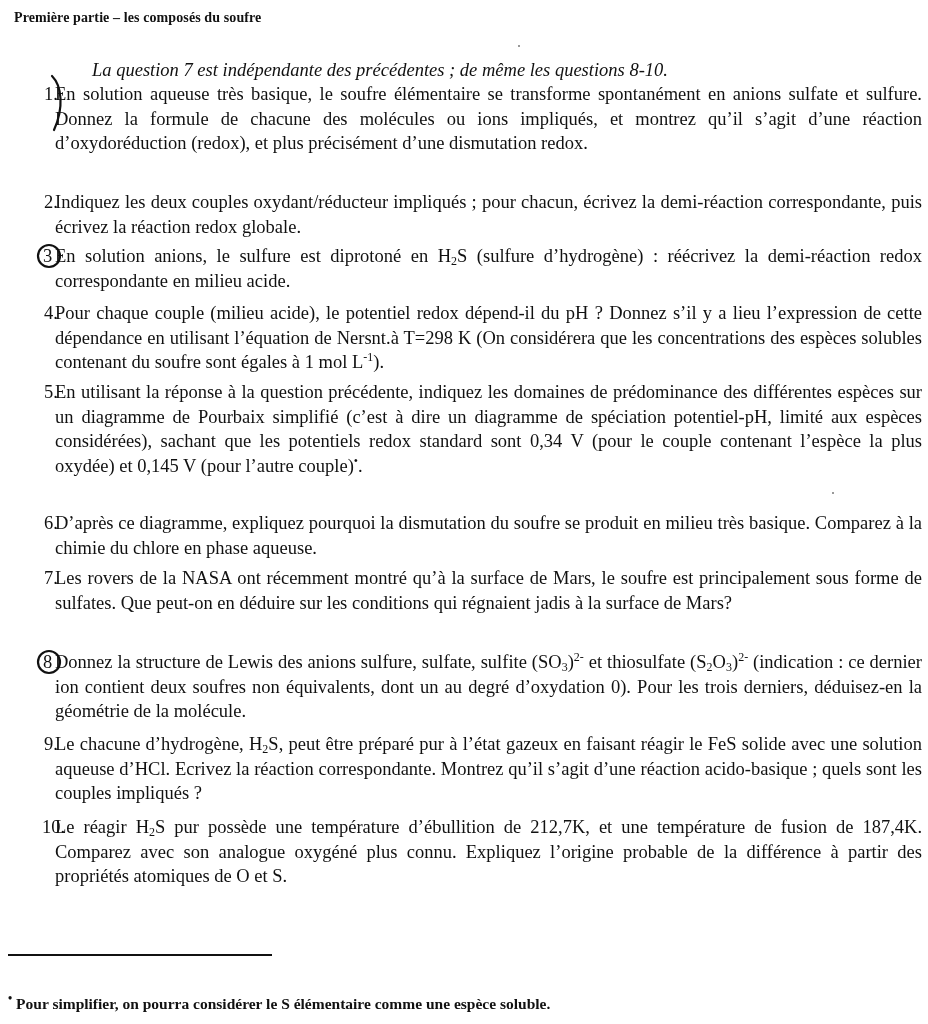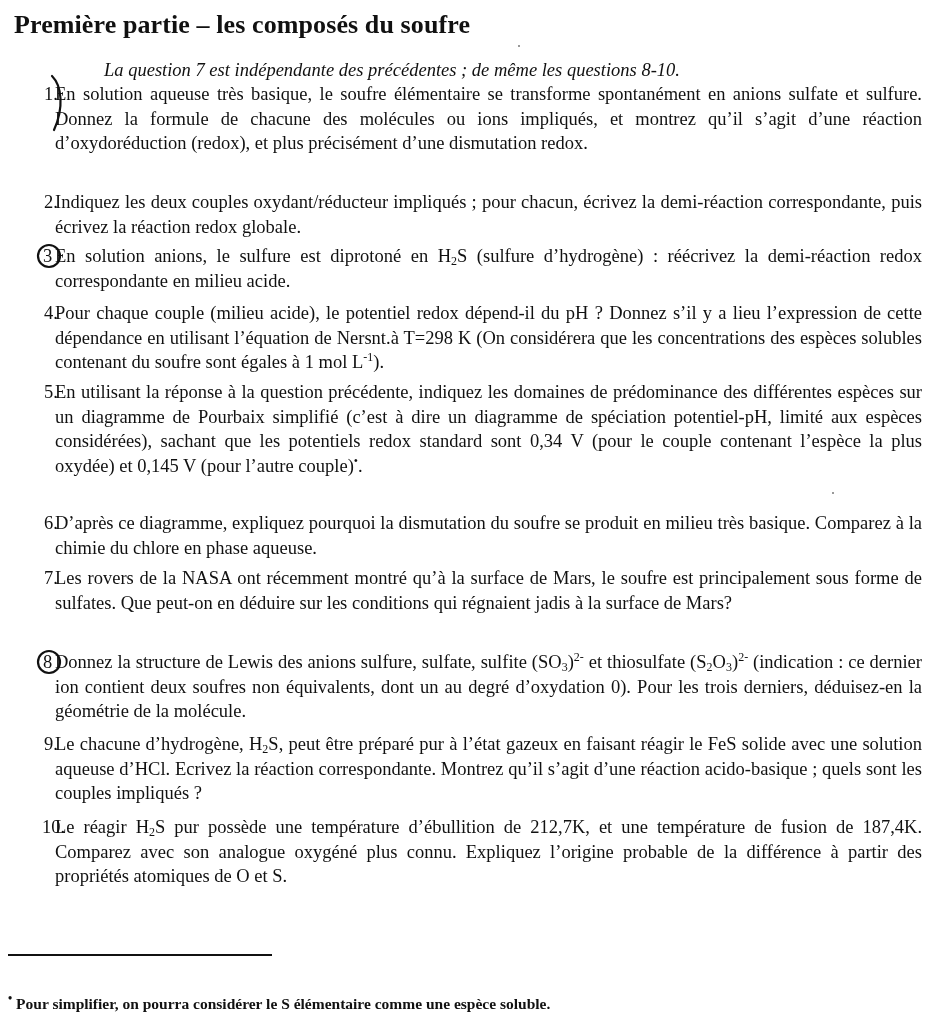--- a/index.html
+++ b/index.html
@@ -3,24 +3,24 @@
 <meta charset="utf-8">
 <style>
   html, body { margin: 0; padding: 0; background: #ffffff; }
   body {
     width: 928px; height: 1024px; position: relative; overflow: hidden;
     font-family: "Liberation Serif", "DejaVu Serif", serif;
     color: #111111;
   }
   .title {
     position: absolute; left: 14px; top: 10px;
-    font-size: 26px; font-weight: bold; letter-spacing: 0.1px;
+    font-size: 14px; font-weight: bold; letter-spacing: 0.1px;
   }
   .intro {
-    position: absolute; left: 104px; top: 60px;
+    position: absolute; left: 92px; top: 60px;
     font-size: 18.5px; font-style: italic;
   }
   .q {
     position: absolute; left: 30px; width: 892px;
     font-size: 18.5px; line-height: 24.5px;
   }
   .q .num {
     position: absolute; left: 14px; top: 0; width: 34px;
   }
   .q .num.ten { left: 12px; }

